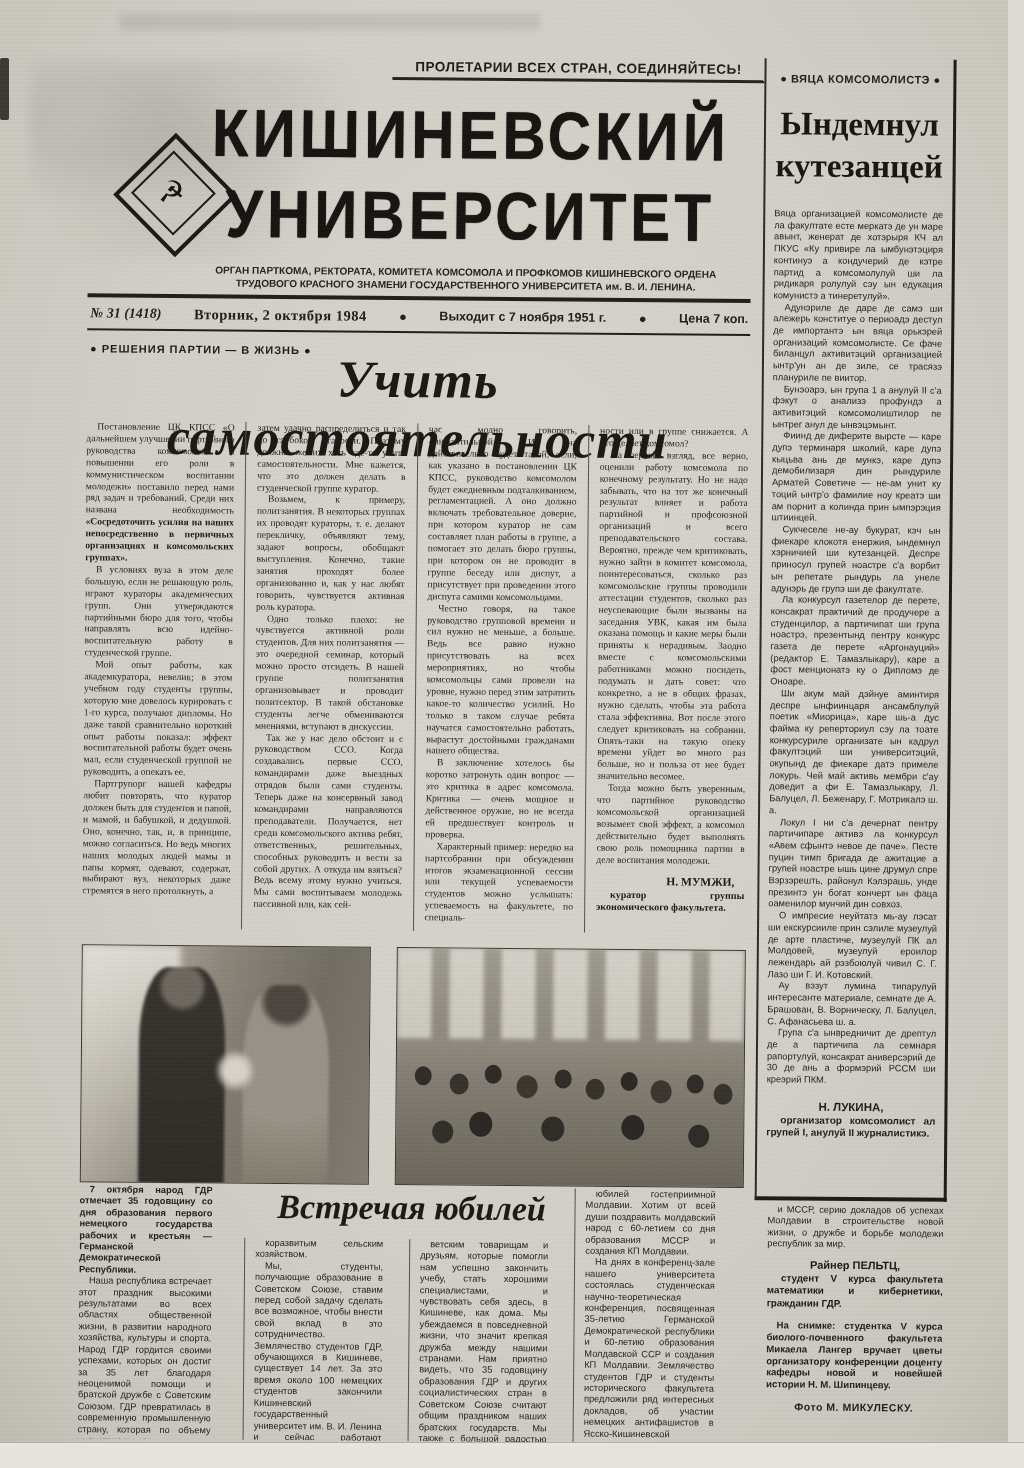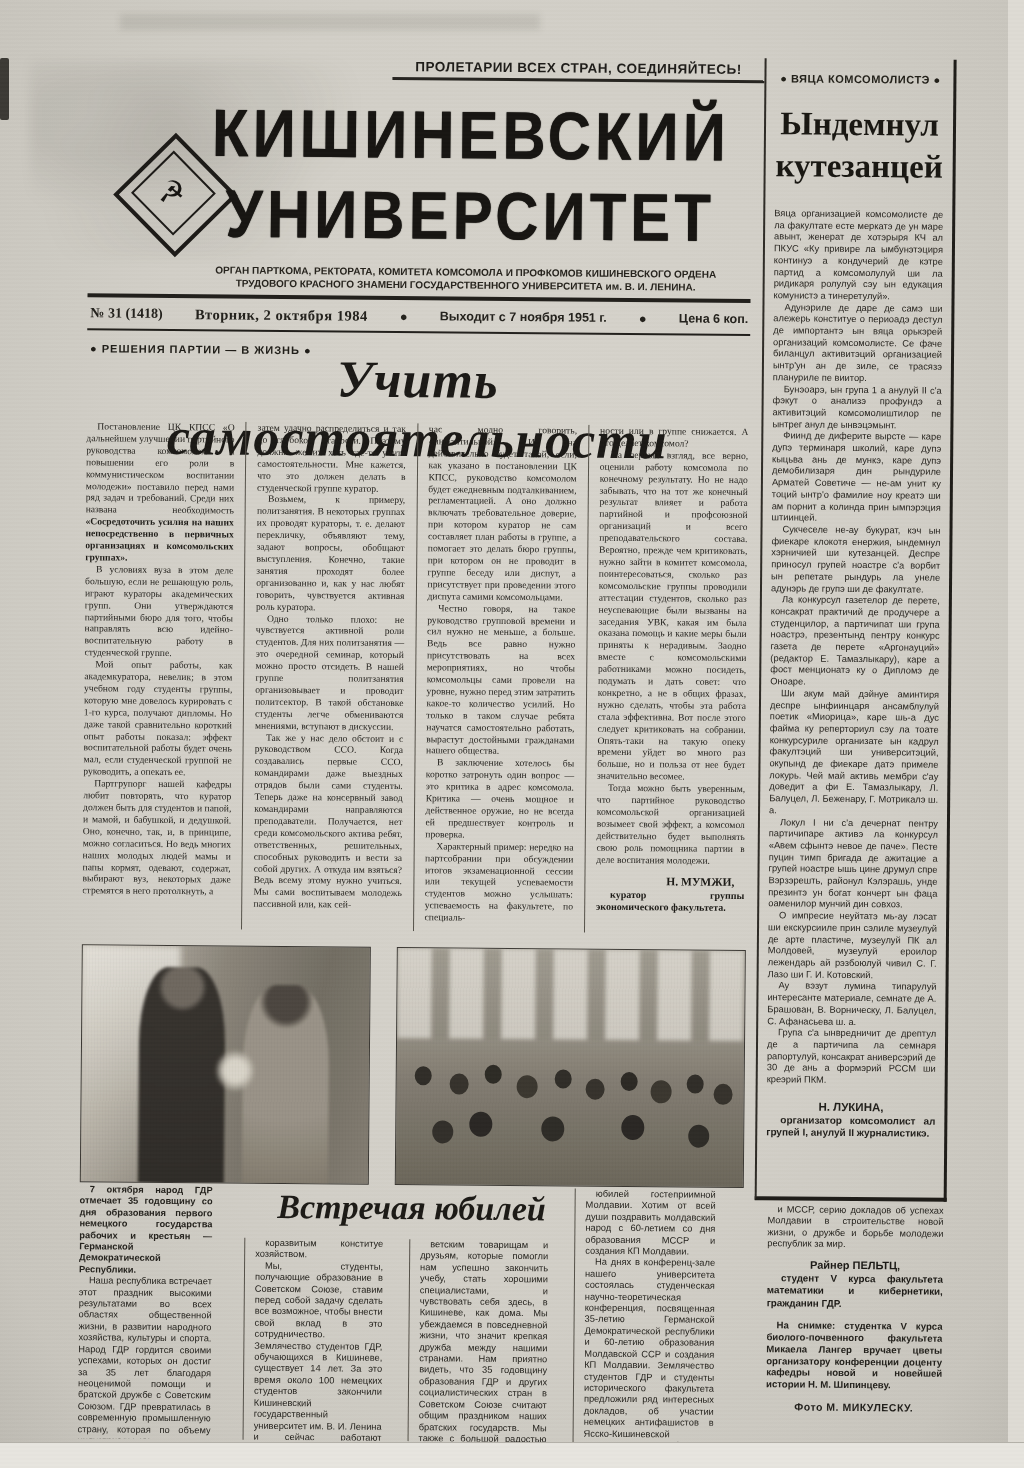--- a/index.html
+++ b/index.html
@@ -43,21 +43,21 @@
         text-shadow:0 0 1px #171512;}
   .orgline{position:absolute;left:166px;top:266px;width:594px;text-align:center;
         font-weight:bold;font-size:10px;line-height:13px;color:#26231d;}
 
   .rule{position:absolute;background:#211f1b;}
   .rule-a{left:85px;top:297px;width:663px;height:4px;}
   .rule-b{left:85px;top:332px;width:663px;height:2px;}
 
   .dateline{position:absolute;left:88px;top:304px;width:658px;height:26px;display:flex;align-items:center;
         justify-content:space-between;font-size:13px;color:#23211c;}
-  .dl-issue{font-family:"Liberation Serif",serif;font-weight:bold;font-size:14px;}
+  .dl-issue{font-family:"Liberation Serif",serif;font-weight:bold;font-size:14px;font-style:italic;}
   .dl-date{font-family:"Liberation Serif",serif;font-weight:bold;font-size:14.5px;letter-spacing:.5px;}
   .dl-since,.dl-price{font-weight:bold;font-size:12.5px;}
   .dot{font-size:13px;}
 
   
   .kicker{position:absolute;left:88px;top:346px;font-weight:bold;font-size:11px;letter-spacing:1px;color:#1f1d18;}
   .headline{position:absolute;left:85px;top:351px;width:662px;margin:0;text-align:center;
         font-family:"Liberation Serif",serif;font-style:italic;font-weight:bold;
         font-size:52px;letter-spacing:1px;color:#1b1916;}
   .art-cols{position:absolute;left:85px;top:424px;width:662px;height:508px;display:flex;overflow:hidden;}
@@ -153,21 +153,21 @@
       <div>ТРУДОВОГО КРАСНОГО ЗНАМЕНИ ГОСУДАРСТВЕННОГО УНИВЕРСИТЕТА им. В. И. ЛЕНИНА.</div>
     </div>
 
     <div class="rule rule-a"></div>
     <div class="dateline">
       <span class="dl-issue">№ 31 (1418)</span>
       <span class="dl-date">Вторник, 2 октября 1984</span>
       <span class="dot">●</span>
       <span class="dl-since">Выходит с 7 ноября 1951 г.</span>
       <span class="dot">●</span>
-      <span class="dl-price">Цена 6 коп.</span>
+      <span class="dl-price">Цена 7 коп.</span>
     </div>
     <div class="rule rule-b"></div>
 
     <div class="kicker">● РЕШЕНИЯ ПАРТИИ — В ЖИЗНЬ ●</div>
     <h1 class="headline">Учить самостоятельности</h1>
 
     <div class="art-cols">
       <div class="col">
           <p class=""><span>Постановление ЦК КПСС «О дальнейшем улучшении партийного руководства комсомолом и повышении его роли в коммунистическом воспитании молодежи» поставило перед нами ряд задач и требований. Среди них названа необходимость </span><span class="b">«Сосредоточить усилия на наших непосредственно в первичных организациях и комсомольских группах».</span></p>
           <p class="">В условиях вуза в этом деле большую, если не решающую роль, играют кураторы академических групп. Они утверждаются партийными бюро для того, чтобы направлять всю идейно-воспитательную работу в студенческой группе.</p>
@@ -209,21 +209,21 @@
       <div class="pr-windows"></div>
       <div class="pr-heads"></div>
     </div>
 
     <h2 class="headline2">Встречая юбилей</h2>
     <div class="bcol b1">
         <p class="b ">7 октября народ ГДР отмечает 35 годовщину со дня образования первого немецкого государства рабочих и крестьян — Германской Демократической Республики.</p>
         <p class="">Наша республика встречает этот праздник высокими результатами во всех областях общественной жизни, в развитии народного хозяйства, культуры и спорта. Народ ГДР гордится своими успехами, которых он достиг за 35 лет благодаря неоценимой помощи и братской дружбе с Советским Союзом. ГДР превратилась в современную промышленную страну, которая по объему индустриального производства занимает одно из ведущих мест в мире и обладает высо-</p>
       </div>
     <div class="bcol b2">
-        <p class="ni">коразвитым конституе хозяйством.</p>
+        <p class="ni">коразвитым сельским хозяйством.</p>
         <p class="">Мы, студенты, получающие образование в Советском Союзе, ставим перед собой задачу сделать все возможное, чтобы внести свой вклад в это сотрудничество. Землячество студентов ГДР, обучающихся в Кишиневе, существует 14 лет. За это время около 100 немецких студентов закончили Кишиневский государственный университет им. В. И. Ленина и сейчас работают специалистами в разных отраслях народного хозяйства. Мы хотим сказать спасибо всем нашим со-</p>
       </div>
     <div class="bcol b3">
         <p class="ni">ветским товарищам и друзьям, которые помогли нам успешно закончить учебу, стать хорошими специалистами, и чувствовать себя здесь, в Кишиневе, как дома. Мы убеждаемся в повседневной жизни, что значит крепкая дружба между нашими странами. Нам приятно видеть, что 35 годовщину образования ГДР и других социалистических стран в Советском Союзе считают общим праздником наших братских государств. Мы также с большой радостью готовимся трудовыми подарками в учебе отметить замечательный</p>
       </div>
     <div class="bcol b4">
         <p class="ni">юбилей гостеприимной Молдавии. Хотим от всей души поздравить молдавский народ с 60-летием со дня образования МССР и создания КП Молдавии.</p>
         <p class="">На днях в конференц-зале нашего университета состоялась студенческая научно-теоретическая конференция, посвященная 35-летию Германской Демократической республики и 60-летию образования Молдавской ССР и создания КП Молдавии. Землячество студентов ГДР и студенты исторического факультета предложили ряд интересных докладов, об участии немецких антифашистов в Ясско-Кишиневской операции, братском сотрудничестве между ГДР, СССР</p>
       </div>
 

